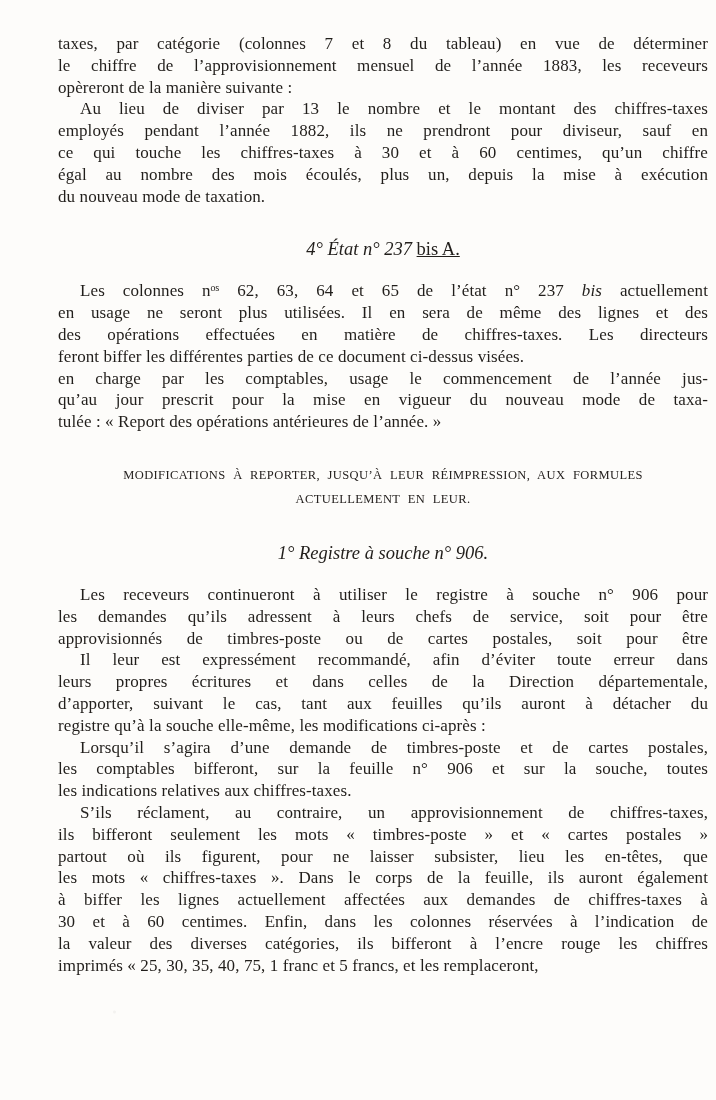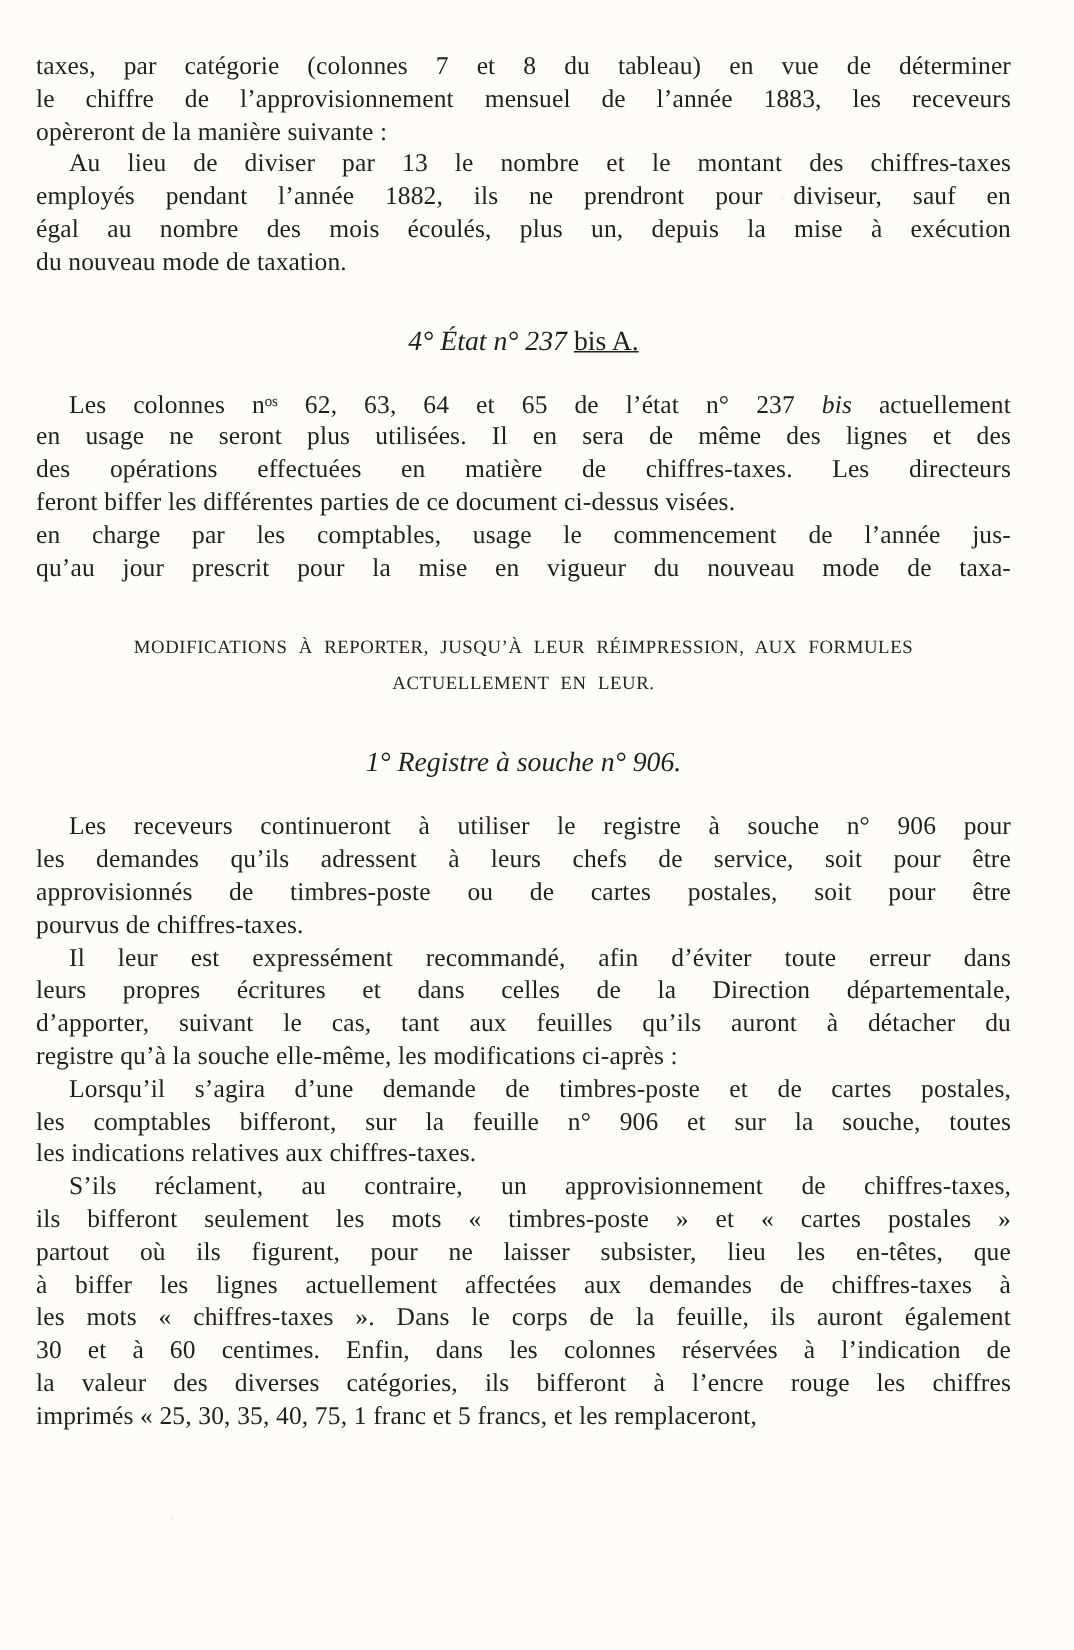--- a/index.html
+++ b/index.html
@@ -6,21 +6,21 @@
   body {
     width: 716px; height: 1100px;
     background: #fdfcfa;
     overflow: hidden;
     font-family: "Liberation Serif", "DejaVu Serif", serif;
     color: #211e1b;
   }
   .page {
     box-sizing: border-box;
     width: 636px; height: 1100px;
-    padding: 33px 28px 0 24px;
+    padding: 33px 28px 0 58px;
     background:
       radial-gradient(circle at 18% 92%, rgba(60,55,50,0.05) 0 1px, transparent 2px),
       radial-gradient(circle at 82% 12%, rgba(60,55,50,0.05) 0 1px, transparent 2px),
       #fdfcfa;
   }
   .doc { width: 650px; }
   .para { font-size: 17px; line-height: 21.8px; letter-spacing: 0.1px; }
   .line { text-align: justify; text-align-last: justify; }
   .line.last { text-align-last: left; }
   .line.indent { text-indent: 22px; }
@@ -53,60 +53,61 @@
 <div class="page">
   <div class="doc">
       <div class="para">
         <div class="line">taxes, par catégorie (colonnes 7 et 8 du tableau) en vue de déterminer</div>
         <div class="line">le chiffre de l’approvisionnement mensuel de l’année 1883, les receveurs</div>
         <div class="line last">opèreront de la manière suivante :</div>
       </div>
       <div class="para">
         <div class="line indent">Au lieu de diviser par 13 le nombre et le montant des chiffres-taxes</div>
         <div class="line">employés pendant l’année 1882, ils ne prendront pour diviseur, sauf en</div>
+        <div class="line">ce qui touche les chiffres-taxes à 30 et à 60 centimes, qu’un chiffre</div>
         <div class="line">égal au nombre des mois écoulés, plus un, depuis la mise à exécution</div>
         <div class="line last">du nouveau mode de taxation.</div>
       </div>
       <div class="heading-italic">4° État n° 237 <span class="rm">bis A.</span></div>
       <div class="para">
         <div class="line indent">Les colonnes nᵒˢ 62, 63, 64 et 65 de l’état n° 237 <span class="it">bis</span> actuellement</div>
         <div class="line">en usage ne seront plus utilisées. Il en sera de même des lignes et des</div>
         <div class="line">des opérations effectuées en matière de chiffres-taxes. Les directeurs</div>
         <div class="line last">feront biffer les différentes parties de ce document ci-dessus visées.</div>
       </div>
       <div class="para">
         <div class="line">en charge par les comptables, usage le commencement de l’année jus-</div>
         <div class="line">qu’au jour prescrit pour la mise en vigueur du nouveau mode de taxa-</div>
+        <div class="line last">tulée : « Report des opérations antérieures de l’année. »</div>
       </div>
       <div class="heading-caps">
         <div class="caps-line">MODIFICATIONS À REPORTER, JUSQU’À LEUR RÉIMPRESSION, AUX FORMULES</div>
         <div class="caps-line">ACTUELLEMENT EN LEUR.</div>
       </div>
       <div class="heading-italic">1° Registre à souche n° 906.</div>
       <div class="para">
         <div class="line indent">Les receveurs continueront à utiliser le registre à souche n° 906 pour</div>
         <div class="line">les demandes qu’ils adressent à leurs chefs de service, soit pour être</div>
         <div class="line">approvisionnés de timbres-poste ou de cartes postales, soit pour être</div>
-        <div class="line last">pourvus de chiffres-taxes.</div>
       </div>
       <div class="para">
         <div class="line indent">Il leur est expressément recommandé, afin d’éviter toute erreur dans</div>
         <div class="line">leurs propres écritures et dans celles de la Direction départementale,</div>
         <div class="line">d’apporter, suivant le cas, tant aux feuilles qu’ils auront à détacher du</div>
         <div class="line last">registre qu’à la souche elle-même, les modifications ci-après :</div>
       </div>
       <div class="para">
         <div class="line indent">Lorsqu’il s’agira d’une demande de timbres-poste et de cartes postales,</div>
         <div class="line">les comptables bifferont, sur la feuille n° 906 et sur la souche, toutes</div>
         <div class="line last">les indications relatives aux chiffres-taxes.</div>
       </div>
       <div class="para">
         <div class="line indent">S’ils réclament, au contraire, un approvisionnement de chiffres-taxes,</div>
         <div class="line">ils bifferont seulement les mots « timbres-poste » et « cartes postales »</div>
         <div class="line">partout où ils figurent, pour ne laisser subsister, lieu les en-têtes, que</div>
+        <div class="line">les mots « chiffres-taxes ». Dans le corps de la feuille, ils auront également</div>
         <div class="line">à biffer les lignes actuellement affectées aux demandes de chiffres-taxes à</div>
-        <div class="line">les mots « chiffres-taxes ». Dans le corps de la feuille, ils auront également</div>
         <div class="line">30 et à 60 centimes. Enfin, dans les colonnes réservées à l’indication de</div>
         <div class="line">la valeur des diverses catégories, ils bifferont à l’encre rouge les chiffres</div>
         <div class="line last">imprimés « 25, 30, 35, 40, 75, 1 franc et 5 francs, et les remplaceront,</div>
       </div>
     </div>
 </div>
 
 </body></html>

